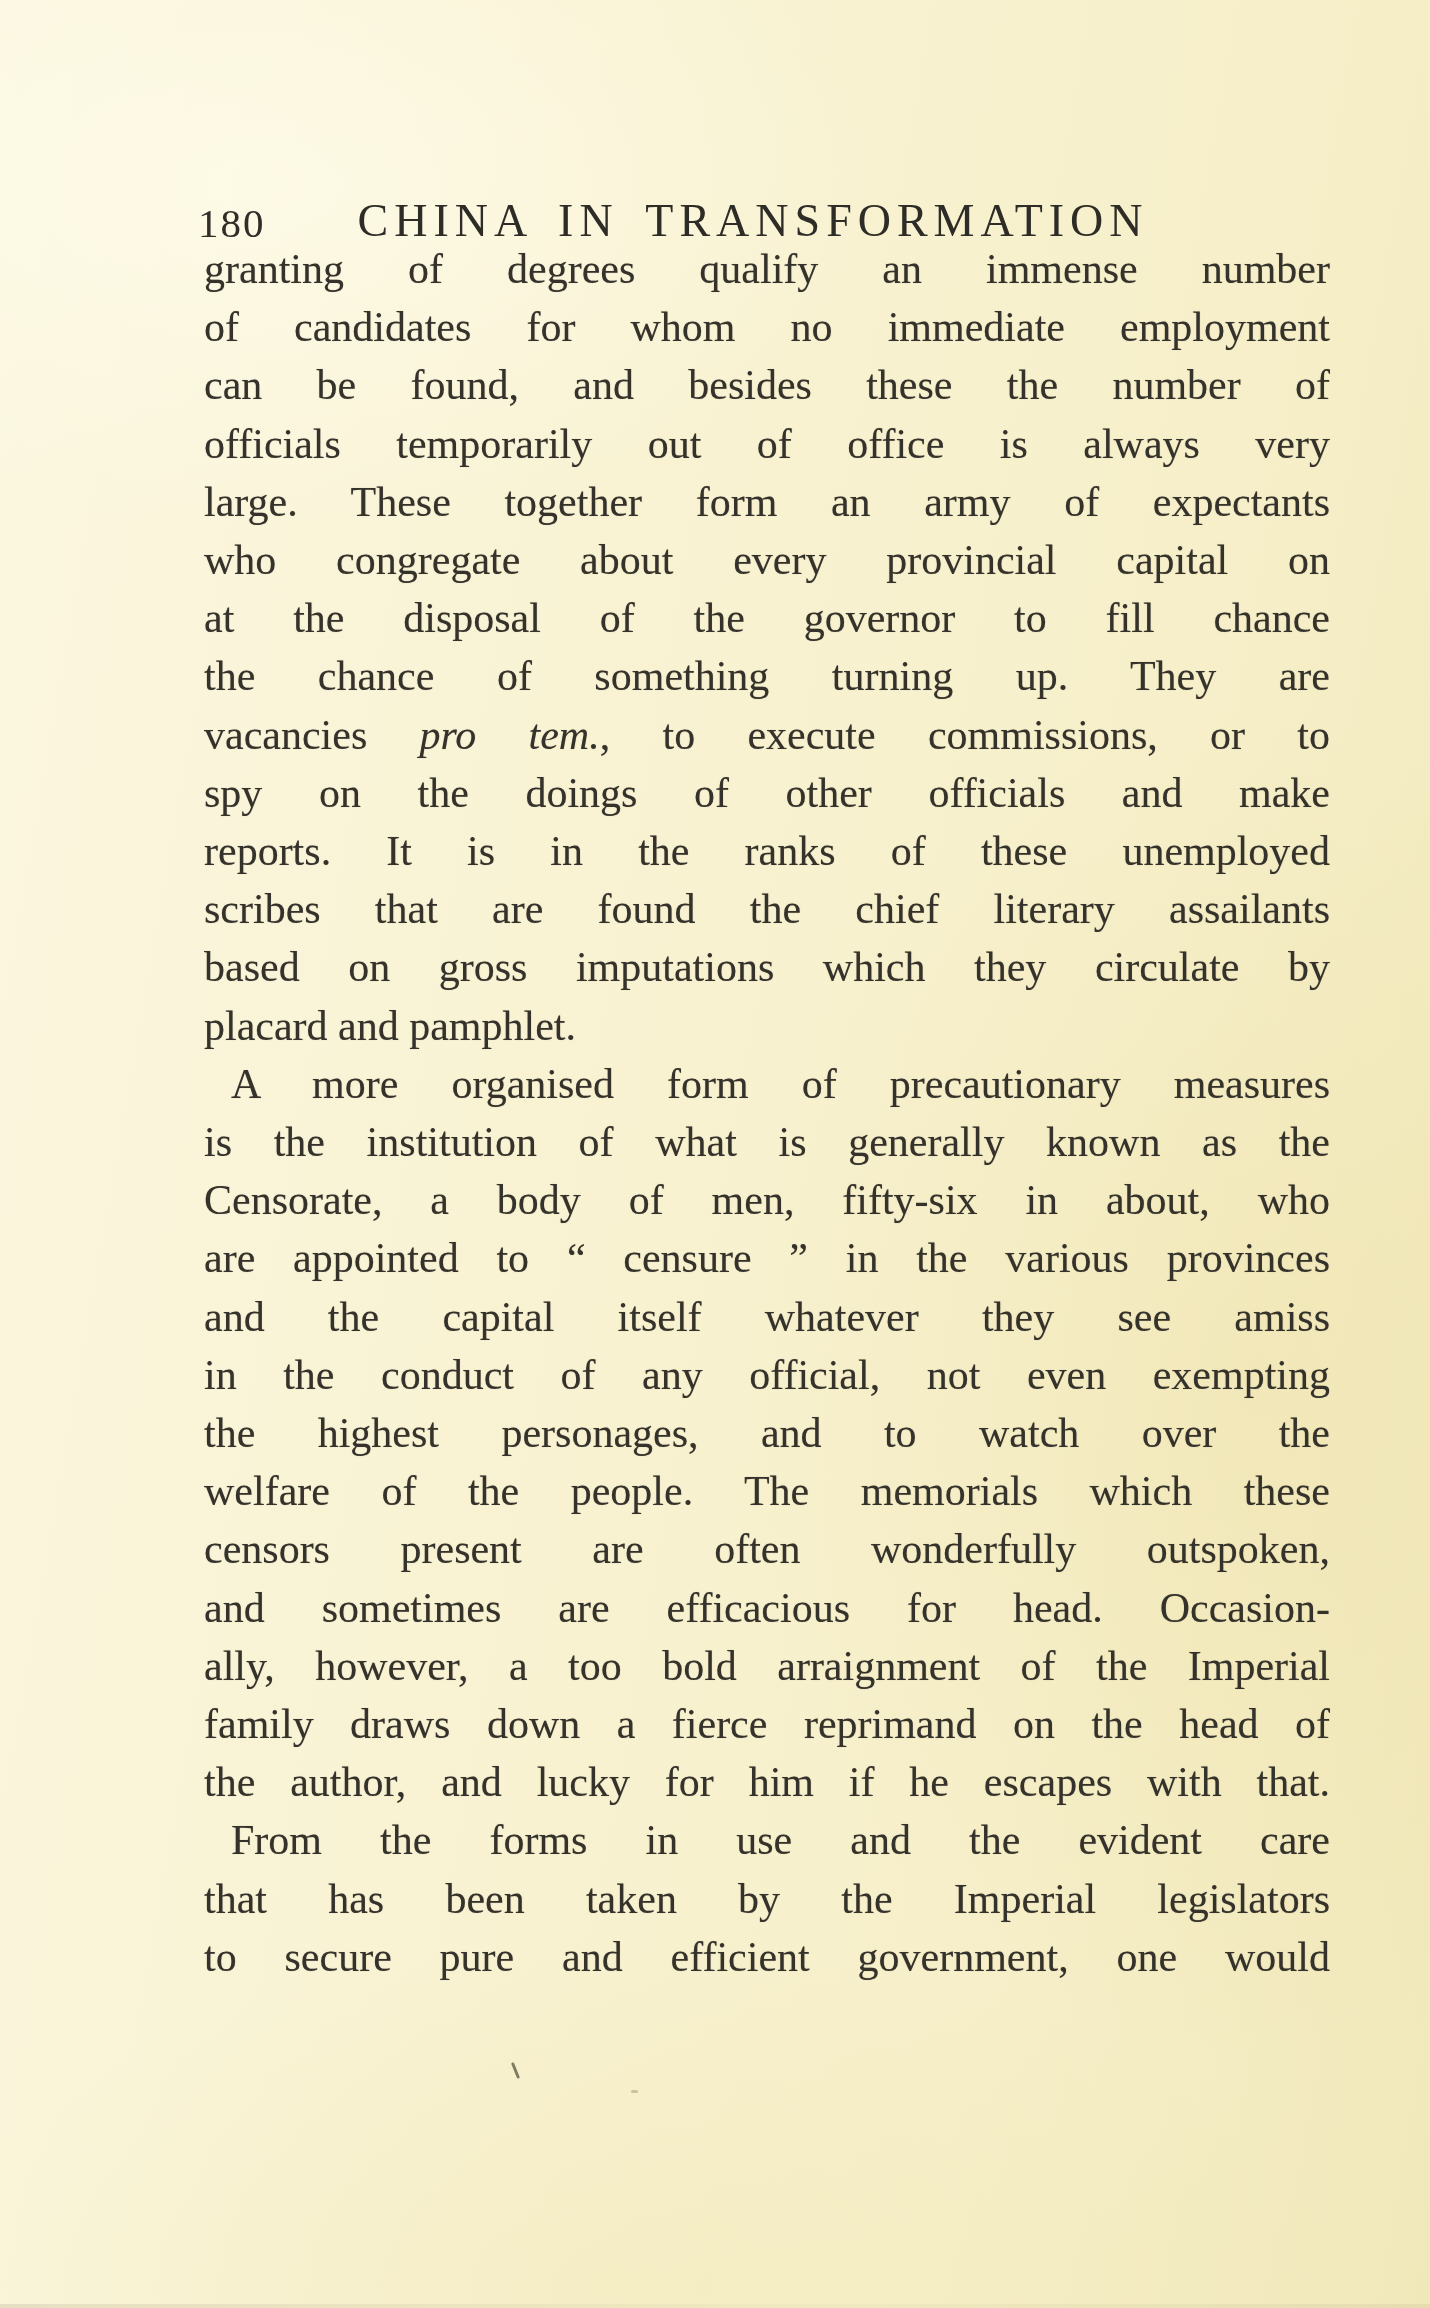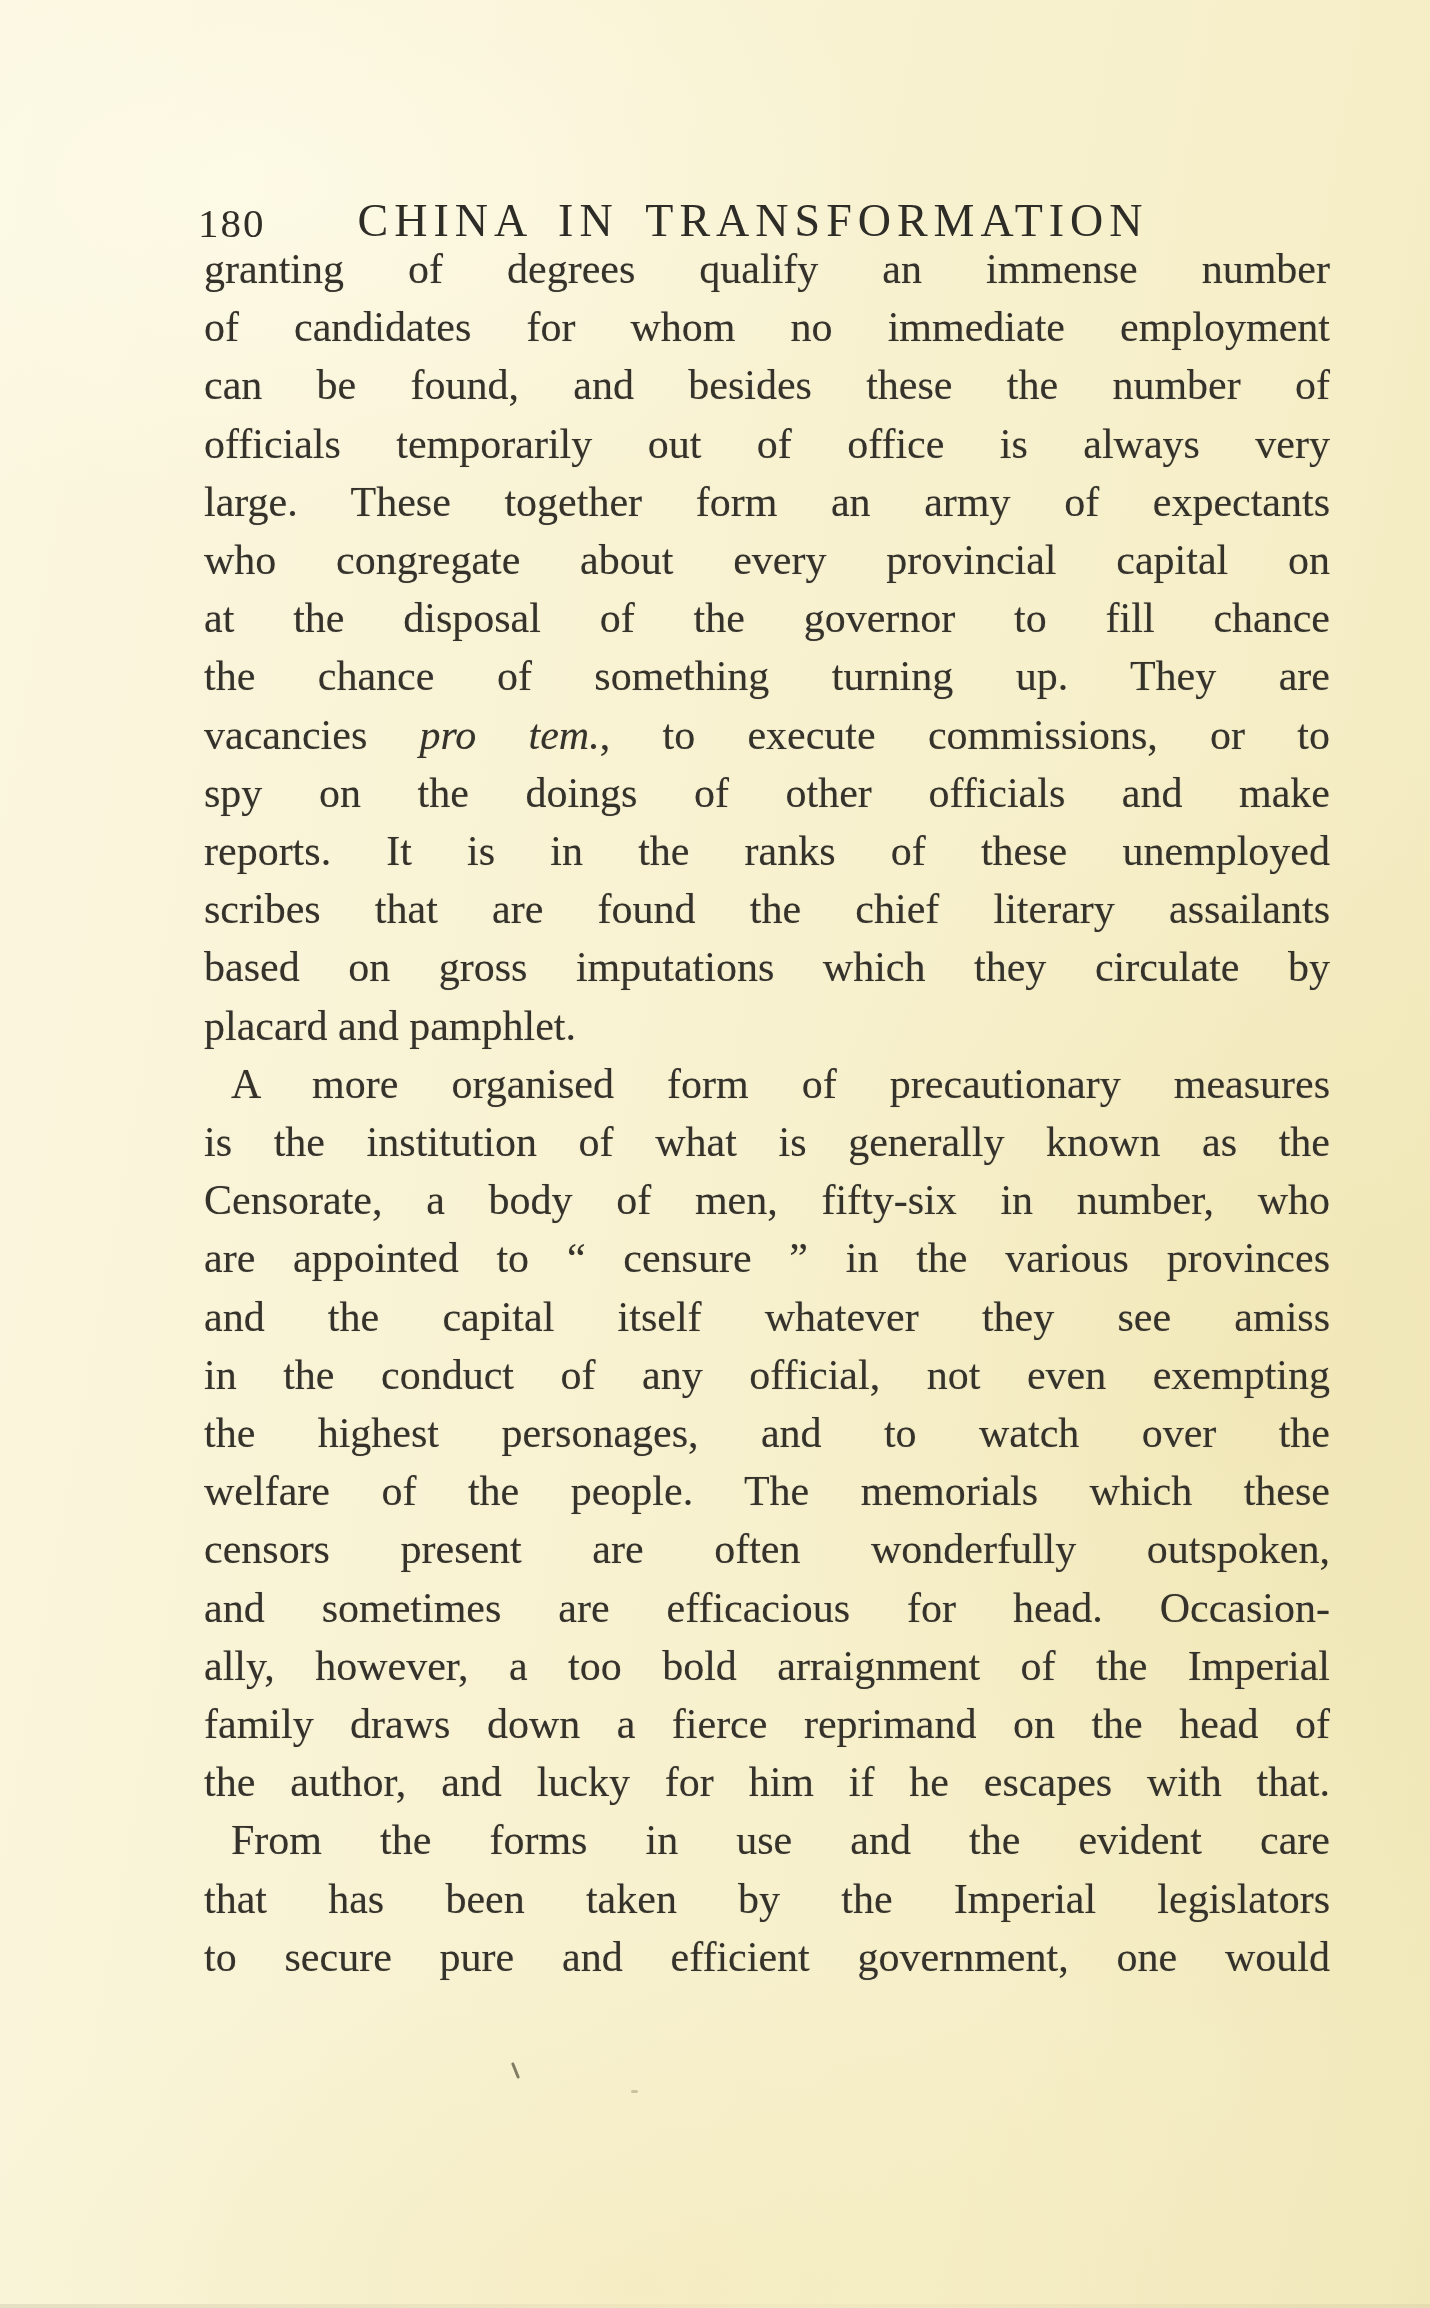--- a/index.html
+++ b/index.html
@@ -80,21 +80,21 @@
         <div class="line">vacancies <i>pro tem.</i>, to execute commissions, or to</div>
         <div class="line">spy on the doings of other officials and make</div>
         <div class="line">reports.  It is in the ranks of these unemployed</div>
         <div class="line">scribes that are found the chief literary assailants</div>
         <div class="line">based on gross imputations which they circulate by</div>
         <div class="line flush-left">placard and pamphlet.</div>
       </div>
       <div class="paragraph">
         <div class="line indent">A more organised form of precautionary measures</div>
         <div class="line">is the institution of what is generally known as the</div>
-        <div class="line">Censorate, a body of men, fifty-six in number, who</div>
+        <div class="line">Censorate, a body of men, fifty-six in about, who</div>
         <div class="line">are appointed to “ censure ” in the various provinces</div>
         <div class="line">and the capital itself whatever they see amiss</div>
         <div class="line">in the conduct of any official, not even exempting</div>
         <div class="line">the highest personages, and to watch over the</div>
         <div class="line">welfare of the people.  The memorials which these</div>
         <div class="line">censors present are often wonderfully outspoken,</div>
         <div class="line">and sometimes are efficacious for head.  Occasion-</div>
         <div class="line">ally, however, a too bold arraignment of the Imperial</div>
         <div class="line">family draws down a fierce reprimand on the head of</div>
         <div class="line">the author, and lucky for him if he escapes with that.</div>

